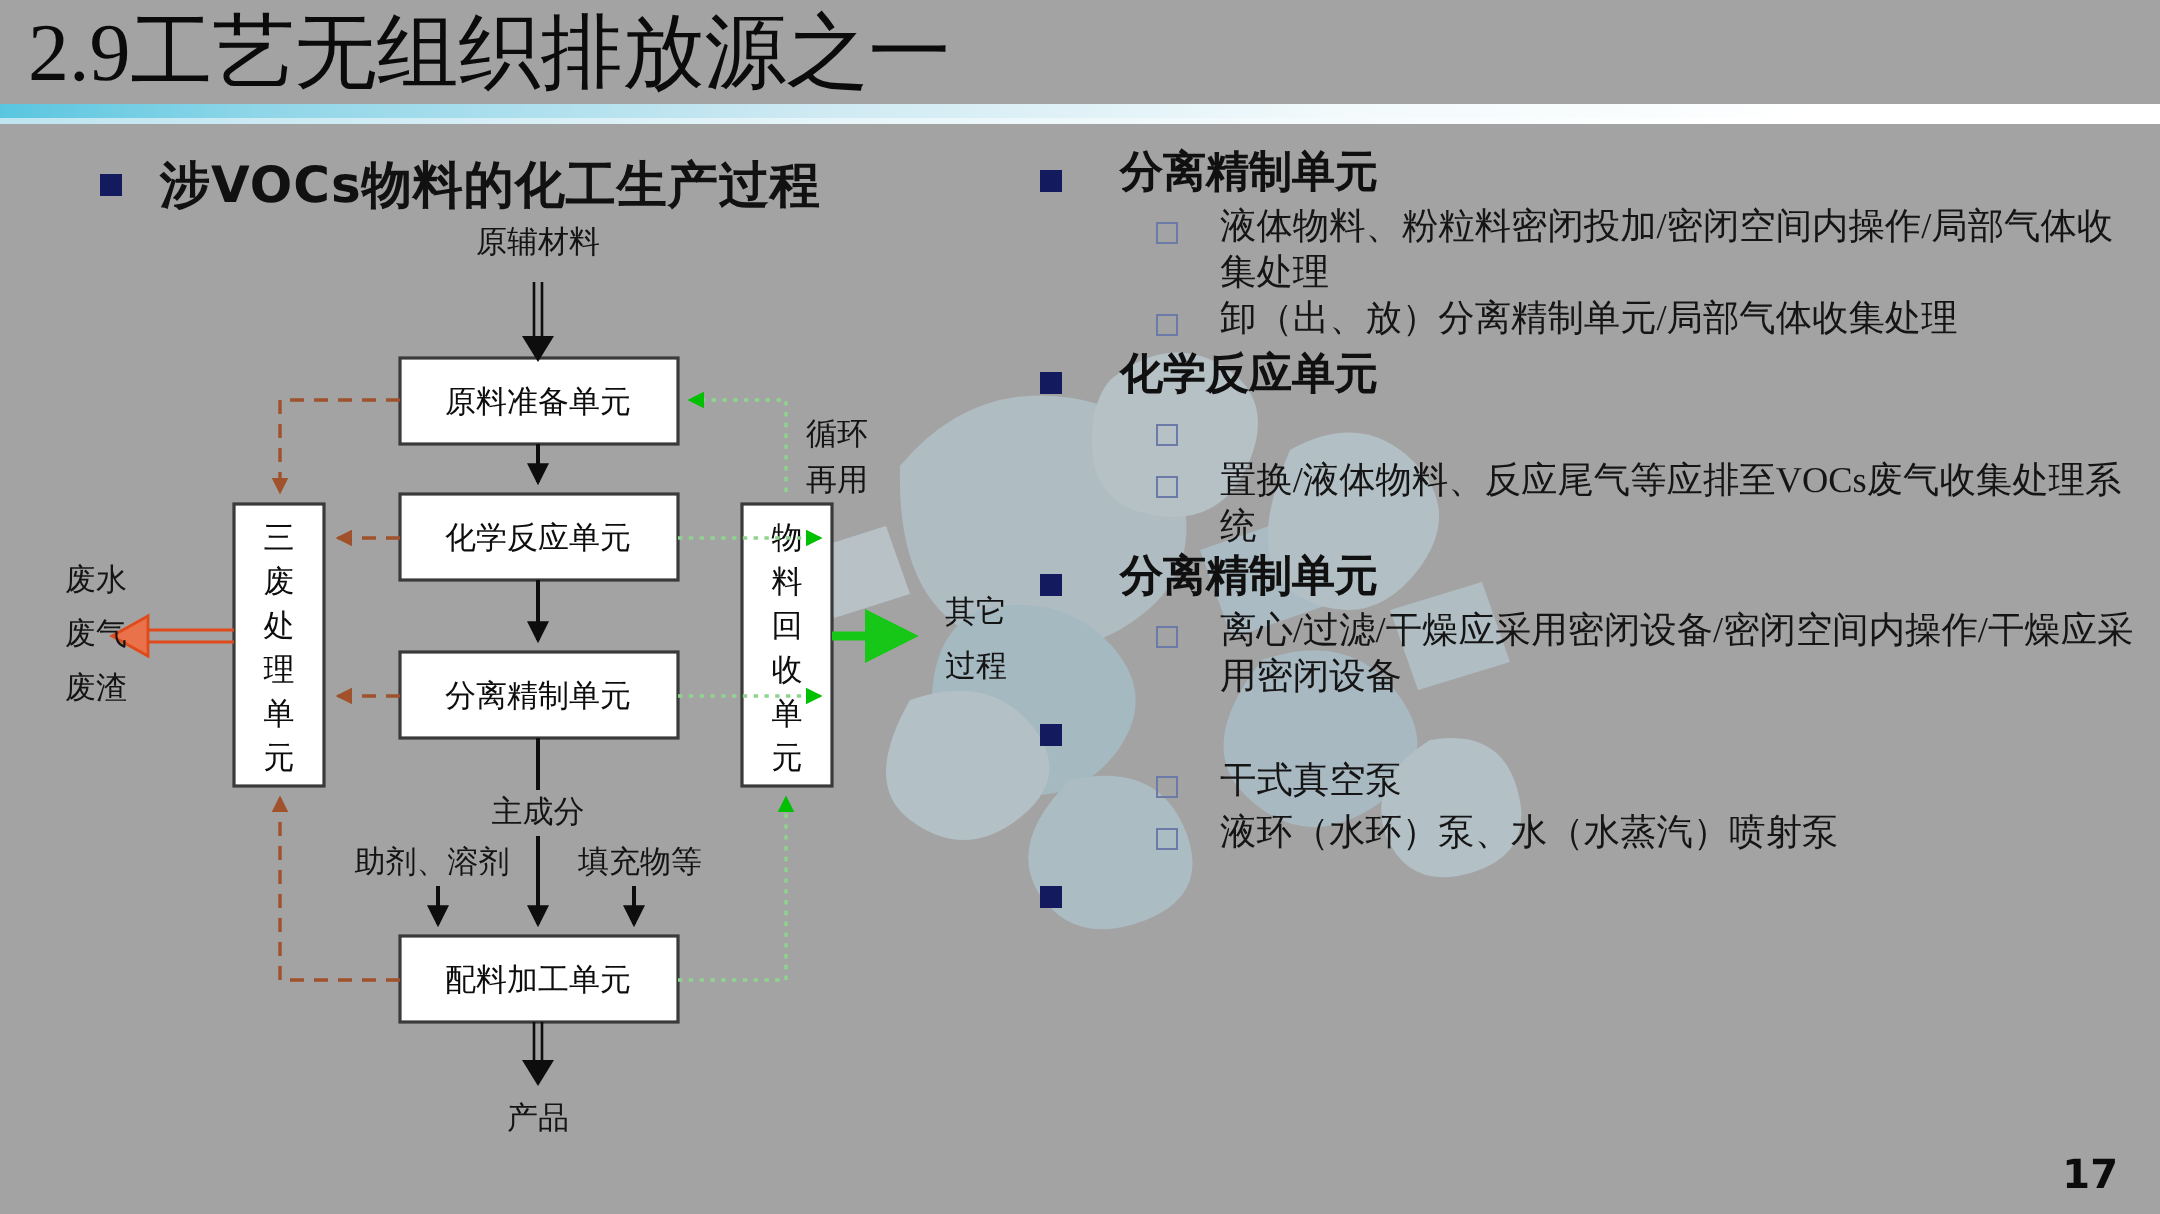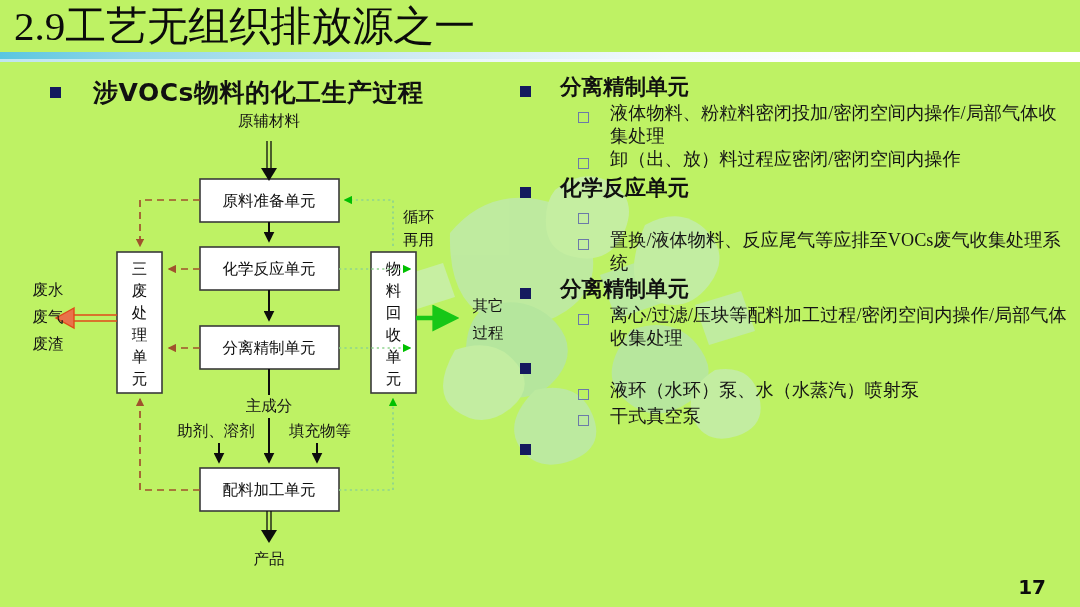--- a/index.html
+++ b/index.html
@@ -1,21 +1,21 @@
 <!DOCTYPE html>
 <html lang="zh"><head>
 <meta charset="utf-8">
 <style>
   html,body{margin:0;padding:0;}
   body{
     width:1080px;height:607px;overflow:hidden;background:#ffffff;
     font-family:"Liberation Sans","DejaVu Sans",sans-serif;
     position:relative;
   }
-  .slide{position:absolute;inset:0;width:1080px;height:607px;overflow:hidden;background:#bef264;}
+  .slide{position:absolute;inset:0;width:1080px;height:607px;overflow:hidden;background:#a3a3a3;}
 
   
   .watermark{position:absolute;left:395px;top:155px;width:430px;height:330px;opacity:.5;pointer-events:none;}
 
   
   .title{
     position:absolute;left:14px;top:2px;
     font-family:"Liberation Serif","DejaVu Serif",serif;
     font-size:41px;line-height:48px;color:#0b0b0b;font-weight:400;letter-spacing:0px;
     white-space:nowrap;
@@ -27,21 +27,21 @@
   .title-rule-b{
     position:absolute;left:0;top:59px;width:1080px;height:3px;
     background:linear-gradient(to right,#bfe5f0 0%,#e8f6fa 40%,#ffffff 80%);
   }
 
   
   .b1sq{width:11px;height:11px;background:#141a5e;display:inline-block;}
   .b2sq{width:9px;height:9px;border:1.4px solid #6c7aa8;display:inline-block;background:transparent;}
 
   
-  .left-head{position:absolute;left:50px;top:76px;display:flex;align-items:center;gap:32px;}
+  .left-head{position:absolute;left:50px;top:76px;display:flex;align-items:center;gap:19px;}
   .left-head .t{
     font-family:"DejaVu Sans","Liberation Sans",sans-serif;
     font-weight:bold;font-size:25px;color:#111;letter-spacing:.5px;white-space:nowrap;
   }
 
   
   .right-col{position:absolute;left:520px;top:72px;width:560px;}
   .lvl1{display:flex;align-items:flex-start;gap:0;margin-top:1px;}
   .lvl1 .bul{flex:0 0 40px;padding-top:10px;}
   .lvl1 .txt{
@@ -51,21 +51,21 @@
   .lvl2{display:flex;align-items:flex-start;margin-left:58px;margin-top:1px;}
   .lvl2 .bul{flex:0 0 32px;padding-top:7px;}
   .lvl2 .txt{
     font-family:"Liberation Serif","DejaVu Serif",serif;
     font-size:18.2px;line-height:22.5px;color:#151515;
     max-width:462px;
   }
 
   
   .pageno{
-    position:absolute;right:34px;bottom:8px;
+    position:absolute;right:21px;bottom:8px;
     font-family:"DejaVu Sans","Liberation Sans",sans-serif;
     font-weight:bold;font-size:20px;color:#0c0c0c;
   }
 
   
   .diagram{position:absolute;left:0px;top:100px;width:520px;height:480px;}
   .diagram svg{display:block;}
   .nodelbl{
     font-family:"Liberation Serif","DejaVu Serif",serif;
     font-size:15.5px;fill:#0d0d0d;
@@ -217,55 +217,55 @@
     <div class="lvl1">
       <span class="bul"><span class="b1sq"></span></span>
       <span class="txt">分离精制单元</span>
     </div>
     <div class="lvl2">
       <span class="bul"><span class="b2sq"></span></span>
       <span class="txt">液体物料、粉粒料密闭投加/密闭空间内操作/局部气体收集处理</span>
     </div>
     <div class="lvl2">
       <span class="bul"><span class="b2sq"></span></span>
-      <span class="txt">卸（出、放）料过程应密闭/密闭空间内操作</span>
+      <span class="txt">卸（出、放）分离精制单元/局部气体收集处理</span>
     </div>
 
     <div class="lvl1">
       <span class="bul"><span class="b1sq"></span></span>
       <span class="txt">化学反应单元</span>
     </div>
     <div class="lvl2">
       <span class="bul"><span class="b2sq"></span></span>
     </div>
     <div class="lvl2">
       <span class="bul"><span class="b2sq"></span></span>
       <span class="txt">置换/液体物料、反应尾气等应排至VOCs废气收集处理系统</span>
     </div>
 
     <div class="lvl1">
       <span class="bul"><span class="b1sq"></span></span>
       <span class="txt">分离精制单元</span>
     </div>
     <div class="lvl2">
       <span class="bul"><span class="b2sq"></span></span>
-      <span class="txt">离心/过滤/压块等配料加工过程/密闭空间内操作/局部气体收集处理</span>
-    </div>
-
-    <div class="lvl1">
-      <span class="bul"><span class="b1sq"></span></span>
+      <span class="txt">离心/过滤/干燥应采用密闭设备/密闭空间内操作/干燥应采用密闭设备</span>
+    </div>
+
+    <div class="lvl1">
+      <span class="bul"><span class="b1sq"></span></span>
+    </div>
+    <div class="lvl2">
+      <span class="bul"><span class="b2sq"></span></span>
+      <span class="txt">干式真空泵</span>
     </div>
     <div class="lvl2">
       <span class="bul"><span class="b2sq"></span></span>
       <span class="txt">液环（水环）泵、水（水蒸汽）喷射泵</span>
     </div>
-    <div class="lvl2">
-      <span class="bul"><span class="b2sq"></span></span>
-      <span class="txt">干式真空泵</span>
-    </div>
 
     <div class="lvl1">
       <span class="bul"><span class="b1sq"></span></span>
     </div>
 
   </div>
 
   <div class="pageno">17</div>
 
 </div>

